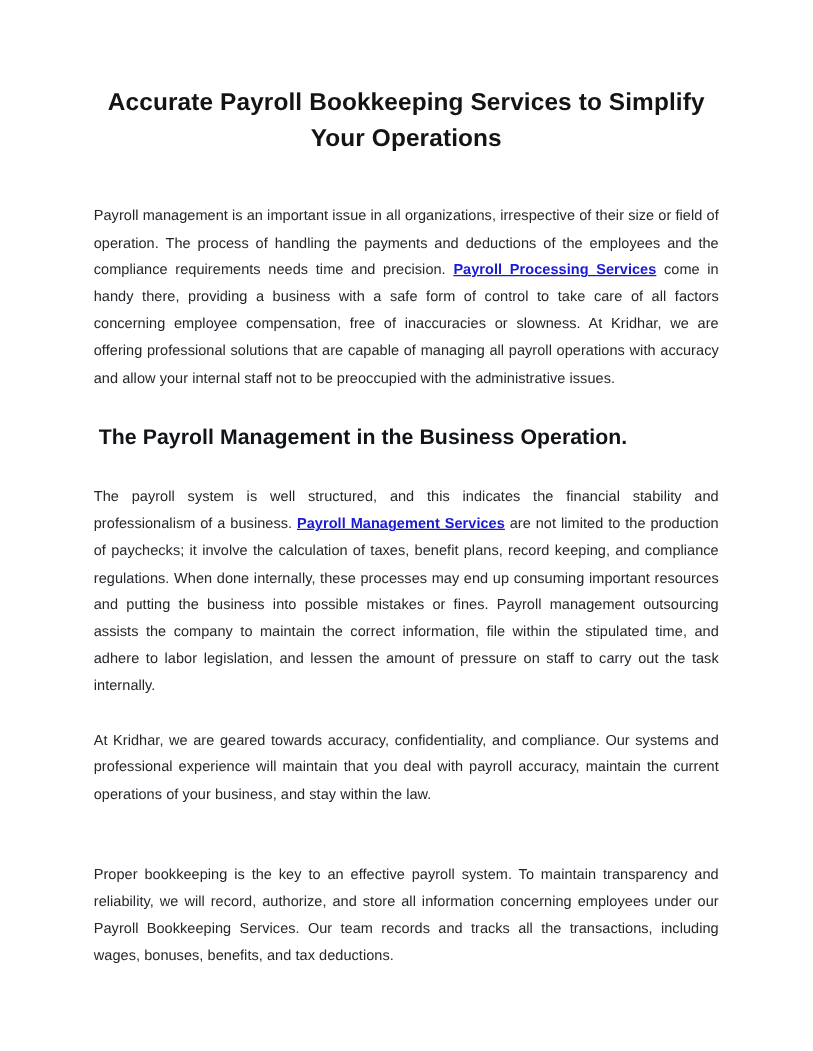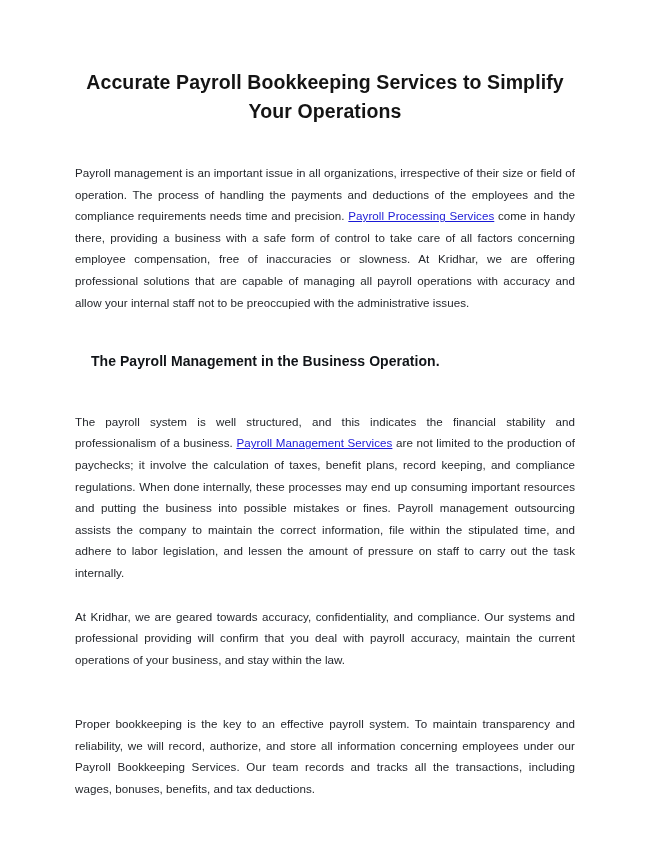--- a/index.html
+++ b/index.html
@@ -46,31 +46,31 @@
     margin: 0;
     letter-spacing: 0.05px;
   }
   .blockgap {
     height: 22px;
   }
   .blockgap-sm {
     height: 21px;
   }
   h2.subhead {
-    font-size: 14px;
+    font-size: 17px;
     font-weight: bold;
     color: #111418;
     line-height: 21.6px;
-    margin: 16px;
+    margin: 4px;
     text-align: left;
     letter-spacing: 0.05px;
   }
   a.doclink {
     color: #1a19d6;
-    font-weight: normal;
+    font-weight: bold;
     text-decoration: underline;
     letter-spacing: 0.05px;
   }
 </style>
 </head>
 <body>
 
 <div class="page">
   <div class="doc-body">
 
@@ -83,21 +83,21 @@
     <div class="blockgap"></div>
 
     <h2 class="subhead">The Payroll Management in the Business Operation.</h2>
 
     <div class="blockgap"></div>
 
     <p class="para"><span>The payroll system is well structured, and this indicates the financial stability and professionalism of a business. </span><a class="doclink" href="#">Payroll Management Services</a><span> are not limited to the production of paychecks; it involve the calculation of taxes, benefit plans, record keeping, and compliance regulations. When done internally, these processes may end up consuming important resources and putting the business into possible mistakes or fines. Payroll management outsourcing assists the company to maintain the correct information, file within the stipulated time, and adhere to labor legislation, and lessen the amount of pressure on staff to carry out the task internally.</span></p>
 
     <div class="blockgap"></div>
 
-    <p class="para">At Kridhar, we are geared towards accuracy, confidentiality, and compliance. Our systems and professional providing will confirm that you deal with payroll accuracy, maintain the current operations of your business, and stay within the law.</p>
+    <p class="para">At Kridhar, we are geared towards accuracy, confidentiality, and compliance. Our systems and professional experience will maintain that you deal with payroll accuracy, maintain the current operations of your business, and stay within the law.</p>
 
     <div class="blockgap-sm"></div>
 
 
     <div class="blockgap"></div>
 
     <p class="para">Proper bookkeeping is the key to an effective payroll system. To maintain transparency and reliability, we will record, authorize, and store all information concerning employees under our Payroll Bookkeeping Services. Our team records and tracks all the transactions, including wages, bonuses, benefits, and tax deductions.</p>
 
   </div>
 </div>

